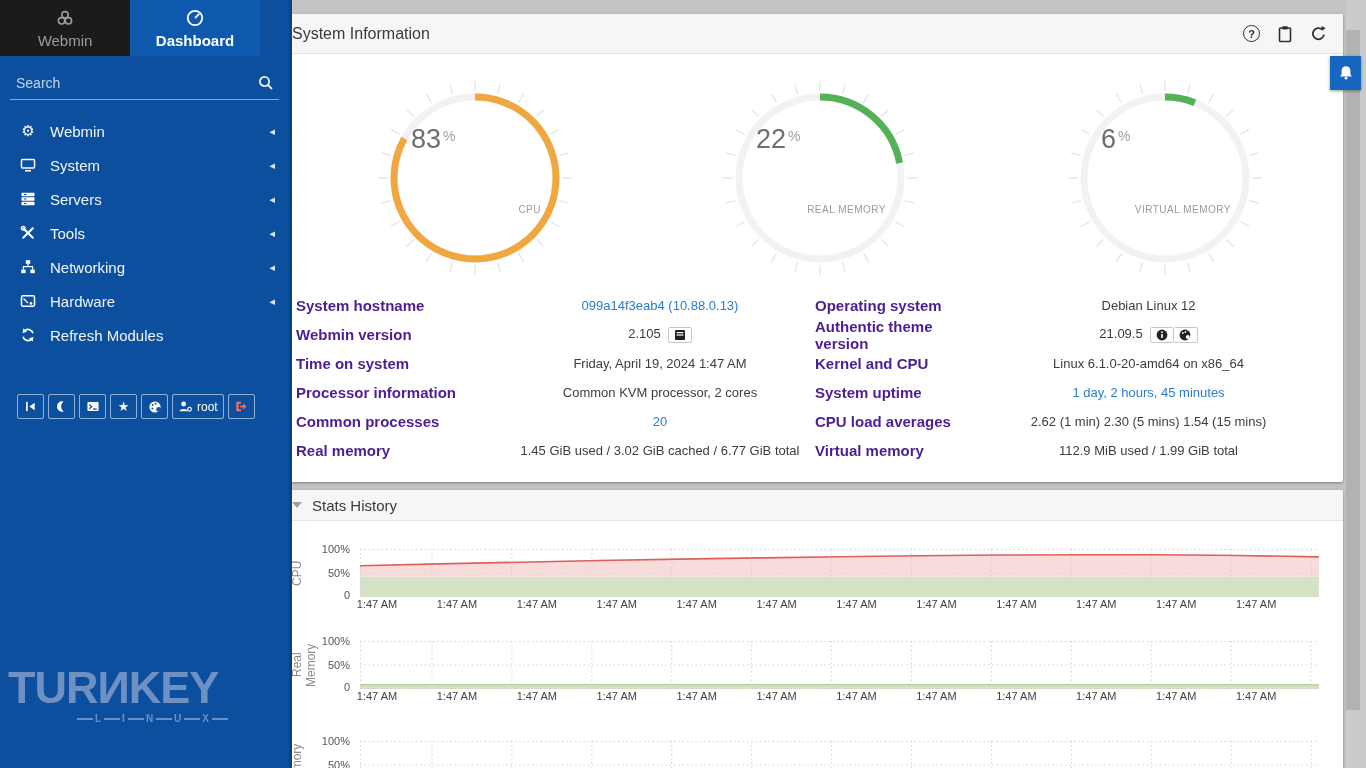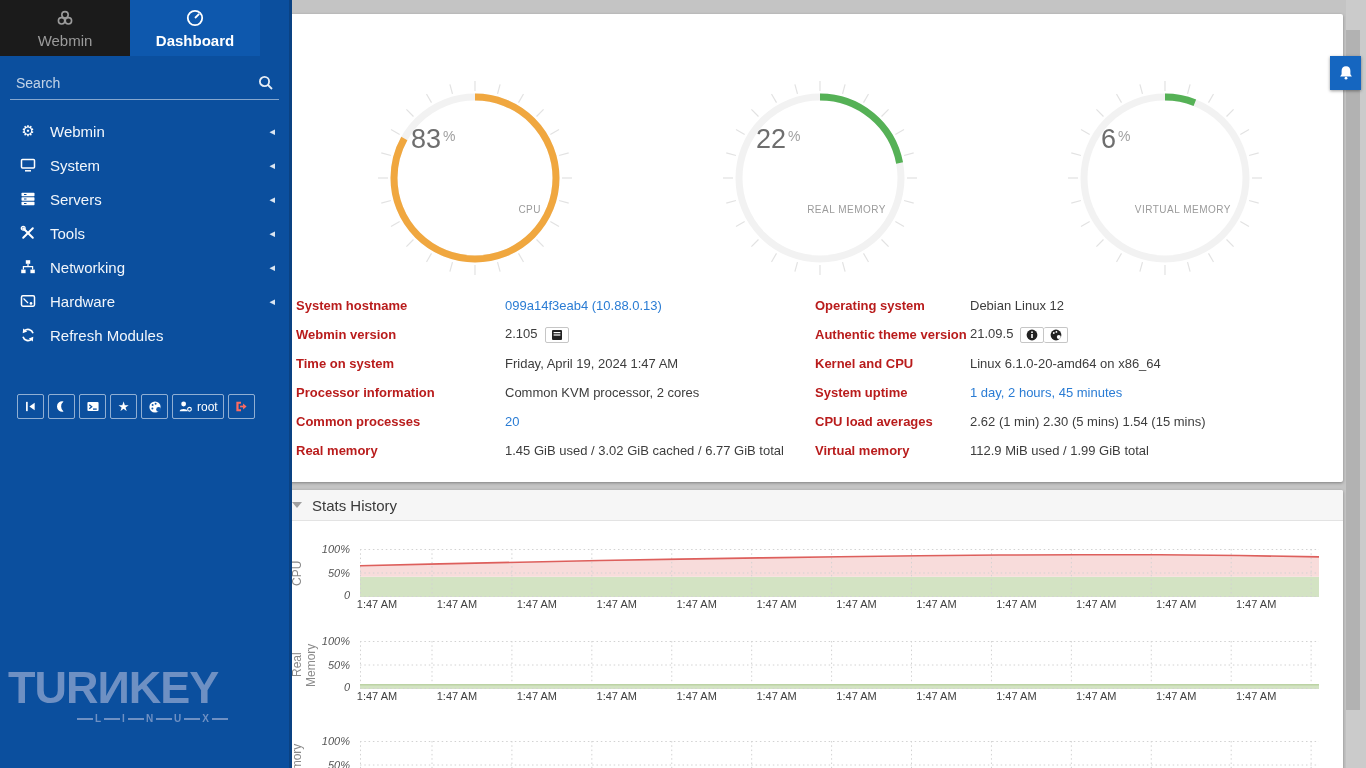--- a/index.html
+++ b/index.html
@@ -42,31 +42,31 @@
   .stats-caret { width:0; height:0; border-left:5px solid transparent; border-right:5px solid transparent; border-top:6px solid #a0a0a0; margin-right:10px; display:inline-block; }
 
   
   .gauge { position:absolute; width:200px; height:200px; top:64px; }
   .g-value { position:absolute; top:46px; left:36px; color:#6e6e6e; font-size:27px; }
   .g-unit { font-size:14px; color:#a0a0a0; vertical-align:7px; margin-left:2px; }
   .g-label { position:absolute; top:126px; left:0; right:calc(50% - 66px); text-align:right; font-size:10px; letter-spacing:.5px; color:#9b9b9b; }
 
   
   #info-grid { position:absolute; left:20px; top:277px; right:16px; display:grid; grid-template-columns:209px 310px 155px 1fr; grid-auto-rows:29px; align-items:center; }
-  .i-label { font-size:13px; font-weight:bold; color:#b91c1c; }
-  .i-value { font-size:13px; color:#3d3d3d; white-space:nowrap; }
+  .i-label { font-size:15px; font-weight:bold; color:#4c1d95; }
+  .i-value { font-size:13px; color:#3d3d3d; white-space:nowrap;text-align:center; }
   .i-link { color:#2a7cd4; cursor:pointer; }
   .badge { display:inline-flex; align-items:center; justify-content:center; border:1px solid #c6c6c6; border-radius:2px; height:16px; min-width:24px; margin-left:7px; vertical-align:-3px; background:#fff; cursor:pointer; }
   .badge + .badge { margin-left:0; border-left:none; }
 
   
   .chart-block { position:absolute; left:0; width:100%; height:80px; }
   .rot { position:absolute; left:14px; top:13px; height:48px; width:16px; writing-mode:vertical-rl; transform:rotate(180deg); color:#8a8a8a; font-size:12px; text-align:center; }
   .yticks { position:absolute; left:26px; width:52px; top:13px; height:48px; }
-  .yticks span { position:absolute; right:4px; font-size:11px; color:#555;font-style:italic; }
+  .yticks span { position:absolute; right:4px; font-size:11px; color:#555; }
   .yt-100 { top:-6px; } .yt-50 { top:18px; } .yt-0 { top:40px; }
   .plot { position:absolute; left:84px; top:13px; width:959px; height:48px; }
   .xlabels { position:absolute; left:84px; top:62px; width:959px; height:14px; }
   .xlabels span { position:absolute; transform:translateX(-50%); font-size:11px; color:#3f3f3f; white-space:nowrap; }
 
   
   #bell { position:absolute; left:1330px; top:56px; width:31px; height:34px; background:#1566c0; display:flex; align-items:center; justify-content:center; box-shadow:0 1px 3px rgba(0,0,0,.4); cursor:pointer; z-index:9; }
   #scrollbar { position:absolute; right:0; top:0; width:20px; height:768px; background:#cbcbcb; z-index:8; }
   #scroll-thumb { position:absolute; left:0; top:30px; width:14px; height:680px; background:#b2b2b2; cursor:pointer; }
 
@@ -271,20 +271,38 @@
         <i class="dash"></i>
         <span class="ltr">U</span>
         <i class="dash"></i>
         <span class="ltr">X</span>
         <i class="dash"></i>
       </div>
   </div>
 </div>
 
 <div class="panel" id="panel-sysinfo">
+  <div class="panel-header">
+    <span class="panel-title">System Information</span>
+    <span class="ph-icons">
+      <span class="help-circ">?</span>
+      <span>
+        <svg width="16" height="18" viewBox="0 0 16 18">
+            <rect x="2.5" y="3" width="11" height="13.5" rx="1" fill="none" stroke="#2f2f2f" stroke-width="1.6"></rect>
+          <rect x="5.2" y="1.2" width="5.6" height="3.4" rx="0.8" fill="#2f2f2f"></rect>
+          </svg>
+      </span>
+      <span>
+        <svg width="17" height="17" viewBox="0 0 17 17">
+            <path d="M14 9.6 A5.6 5.6 0 1 1 12.3 4.6" fill="none" stroke="#2f2f2f" stroke-width="1.8"></path>
+          <polygon points="11.2,1.0 12.2,5.8 15.6,3.0" fill="#2f2f2f"></polygon>
+          </svg>
+      </span>
+    </span>
+  </div>
 
   <div class="gauge" style="left:99px">
     <svg width="200" height="200" viewBox="0 0 200 200">
         <line x1="100" y1="13" x2="100" y2="3" stroke="#e2e2e2" stroke-width="1.2"></line>
         <line x1="122.5172569239193" y1="15.96445311285106" x2="125.1054473749445" y2="6.3051948499603725" stroke="#e2e2e2" stroke-width="1.2"></line>
         <line x1="143.5" y1="24.655789870753836" x2="148.5" y2="15.99553583290944" stroke="#e2e2e2" stroke-width="1.2"></line>
         <line x1="161.51828996322962" y1="38.48171003677036" x2="168.5893577750951" y2="31.41064222490489" stroke="#e2e2e2" stroke-width="1.2"></line>
         <line x1="175.34421012924616" y1="56.49999999999999" x2="184.00446416709053" y2="51.499999999999986" stroke="#e2e2e2" stroke-width="1.2"></line>
         <line x1="184.03554688714894" y1="77.4827430760807" x2="193.69480515003963" y2="74.8945526250555" stroke="#e2e2e2" stroke-width="1.2"></line>
         <line x1="187" y1="100" x2="197" y2="100" stroke="#e2e2e2" stroke-width="1.2"></line>

